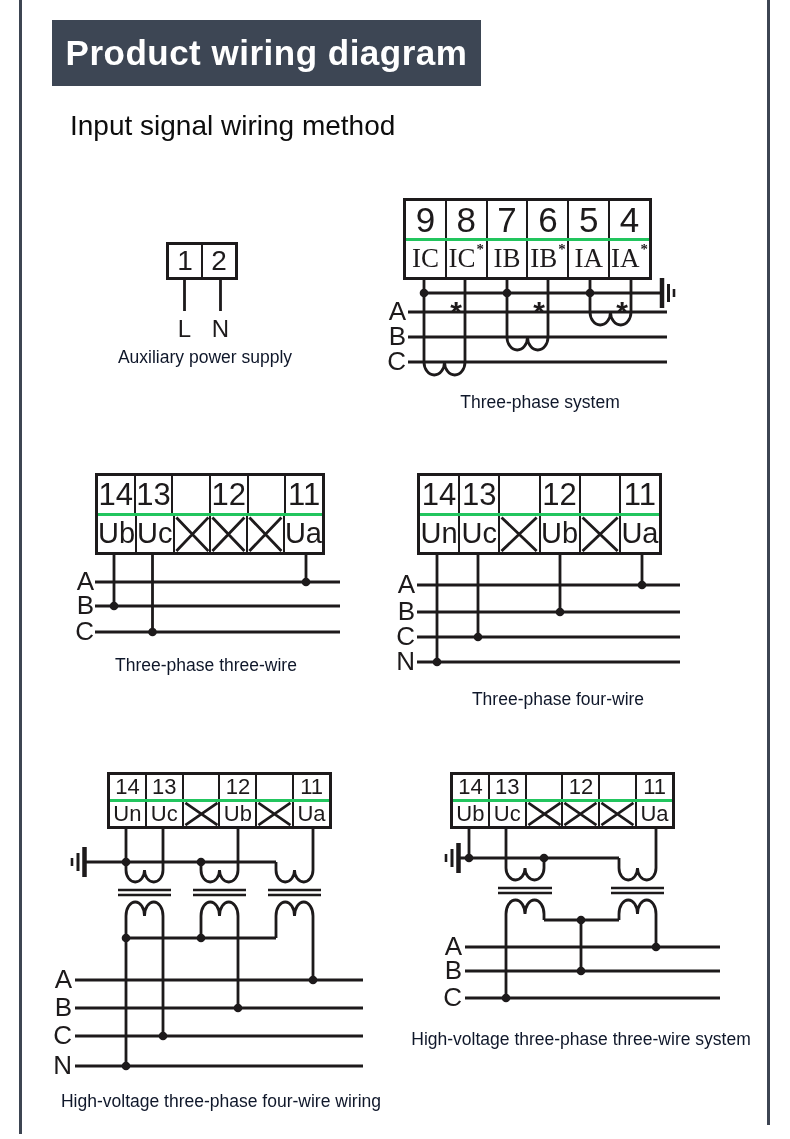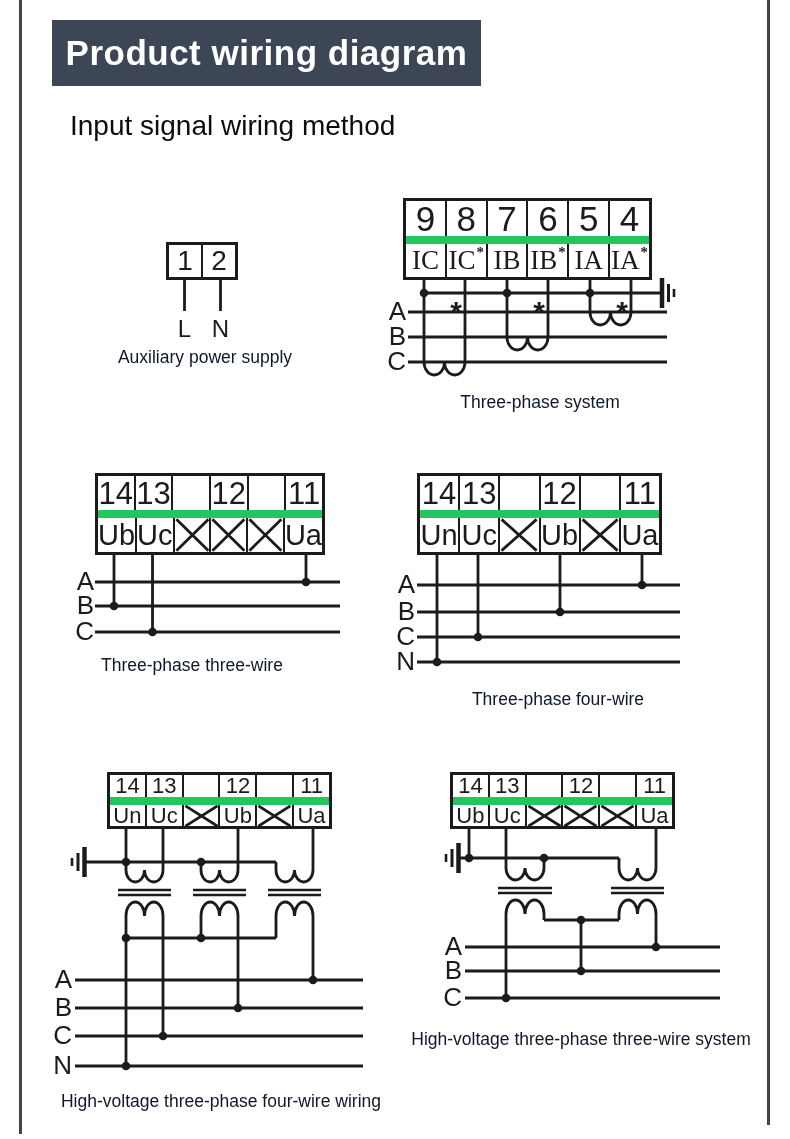--- a/index.html
+++ b/index.html
@@ -21,21 +21,21 @@
   .subtitle{
     position:absolute;left:50px;top:110px;font-size:28px;font-weight:500;color:#0d0d0d;margin-left:20px;
   }
 
   
   .tblock{
     position:absolute;display:flex;flex-direction:column;
     border:3px solid #1d1a1b;background:#fff;box-sizing:border-box;
   }
   .trow{flex:1;display:flex;}
-  .trow + .trow{border-top:8px solid #22c55e;}
+  .trow + .trow{border-top:3px solid #22c55e;}
   .cell{
     flex:1;display:flex;align-items:center;justify-content:center;
     position:relative;border-left:2.5px solid #1d1a1b;line-height:1;box-sizing:border-box;
   }
   .cell:first-child{border-left:none;}
   .cell .star{align-self:flex-start;margin-top:1px;margin-left:1px;font-size:0.55em;font-weight:bold;}
   .xmark{position:absolute;left:0;top:0;width:100%;height:100%;display:block;}
   .xmark path{stroke:#1d1a1b;fill:none;}
 
   .blk-current .trow.top{font-size:35px;}
@@ -364,16 +364,16 @@
         <svg class="xmark" viewBox="0 0 100 100" preserveAspectRatio="none">
           <path d="M4,4 96,96 M96,4 4,96" stroke-width="2.8" vector-effect="non-scaling-stroke"></path>
         </svg>
       </div>
       <div class="cell">Ua</div>
     </div>
 </div>
 
 <div class="caption" style="left:55px;top:347px;width:300px;">Auxiliary power supply</div>
 <div class="caption" style="left:390px;top:392px;width:300px;">Three-phase system</div>
-<div class="caption" style="left:42px;top:655px;width:300px;">Three-phase three-wire</div>
+<div class="caption" style="left:56px;top:655px;width:300px;">Three-phase three-wire</div>
 <div class="caption" style="left:408px;top:689px;width:300px;">Three-phase four-wire</div>
 <div class="caption" style="left:46px;top:1091px;width:350px;">High-voltage three-phase four-wire wiring</div>
 <div class="caption" style="left:406px;top:1029px;width:350px;">High-voltage three-phase three-wire system</div>
 
 </body></html>

